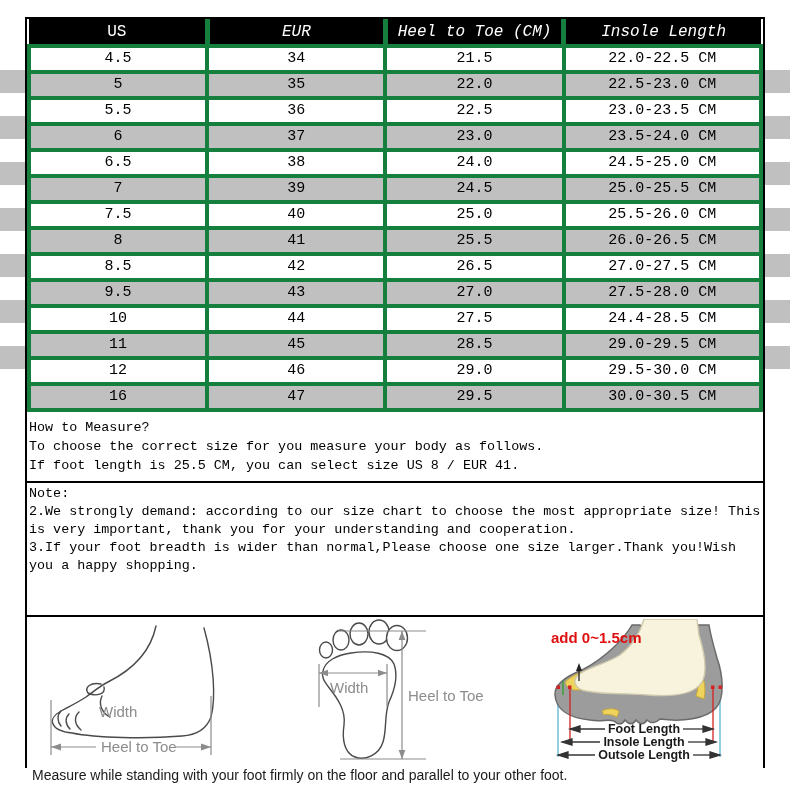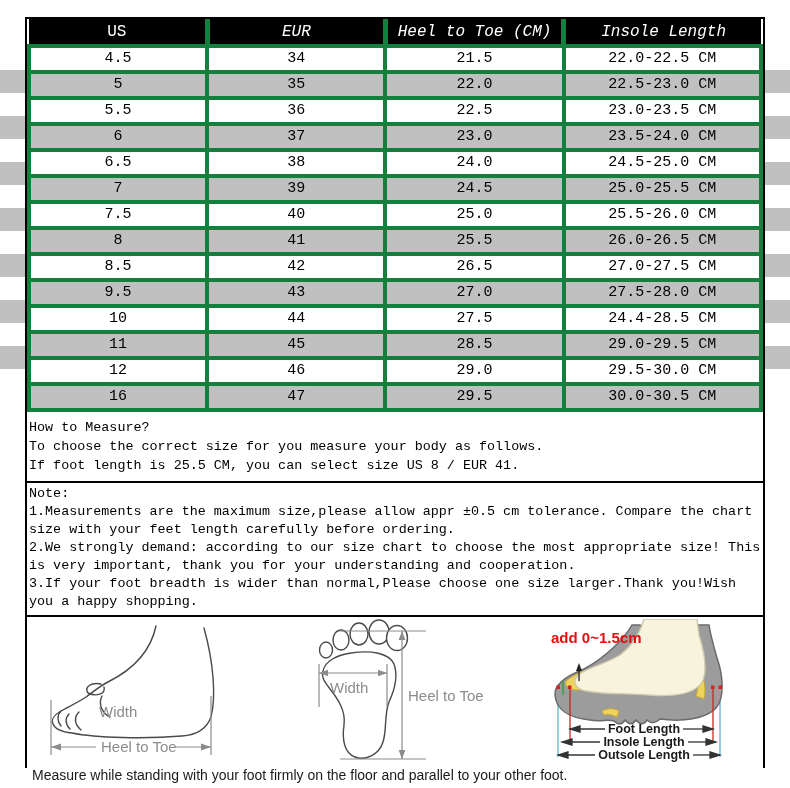--- a/index.html
+++ b/index.html
@@ -151,21 +151,20 @@
 
     <div class="sec sec-measure">
       <div>How to Measure?</div>
       <div>To choose the correct size for you measure your body as follows.</div>
       <div>If foot length is 25.5 CM, you can select size US 8 / EUR 41.</div>
     </div>
 
     <div class="sec sec-note">
       <div>Note:</div>
       <div>
-          <div>1.Measurements are the maximum size,please allow appr ±0.5 cm tolerance. Compare the chart size with your feet length carefully before ordering.</div>
           <div>2.We strongly demand: according to our size chart to choose the most appropriate size! This is very important, thank you for your understanding and cooperation.</div>
           <div>3.If your foot breadth is wider than normal,Please choose one size larger.Thank you!Wish you a happy shopping.</div>
         </div>
     </div>
 
     <div class="diagrams">
 
       <svg class="diag" style="left:17px; top:3px;" width="212" height="148" viewBox="0 0 212 148">
         <g fill="none" stroke="#4a4a4a" stroke-width="1.4" stroke-linecap="round">
           <path d="M112,6 C107,30 92,48 64,62 C56,66 49,72 42,77 C33,83 24,87 17,91 C10,95 7,100 9,104 C11,109 18,112 28,113 C52,118 102,119 138,116 C154,115 163,108 167,97 C172,78 170,44 160,8"></path>

